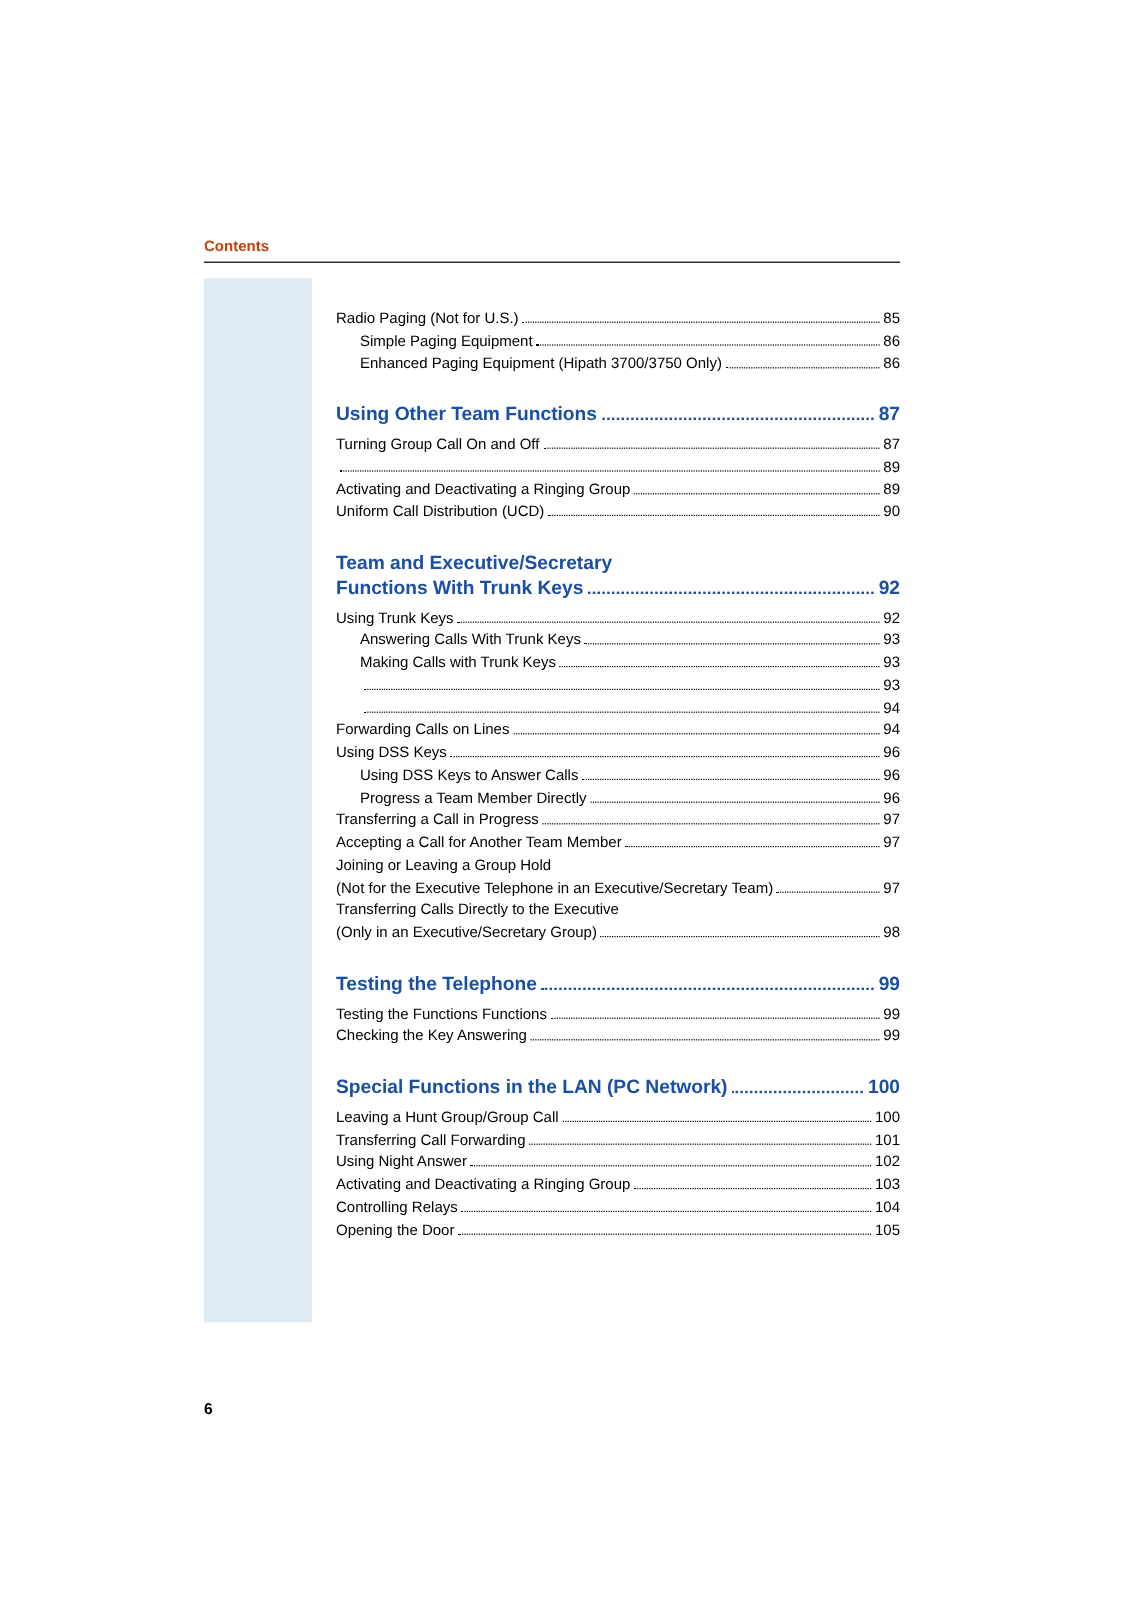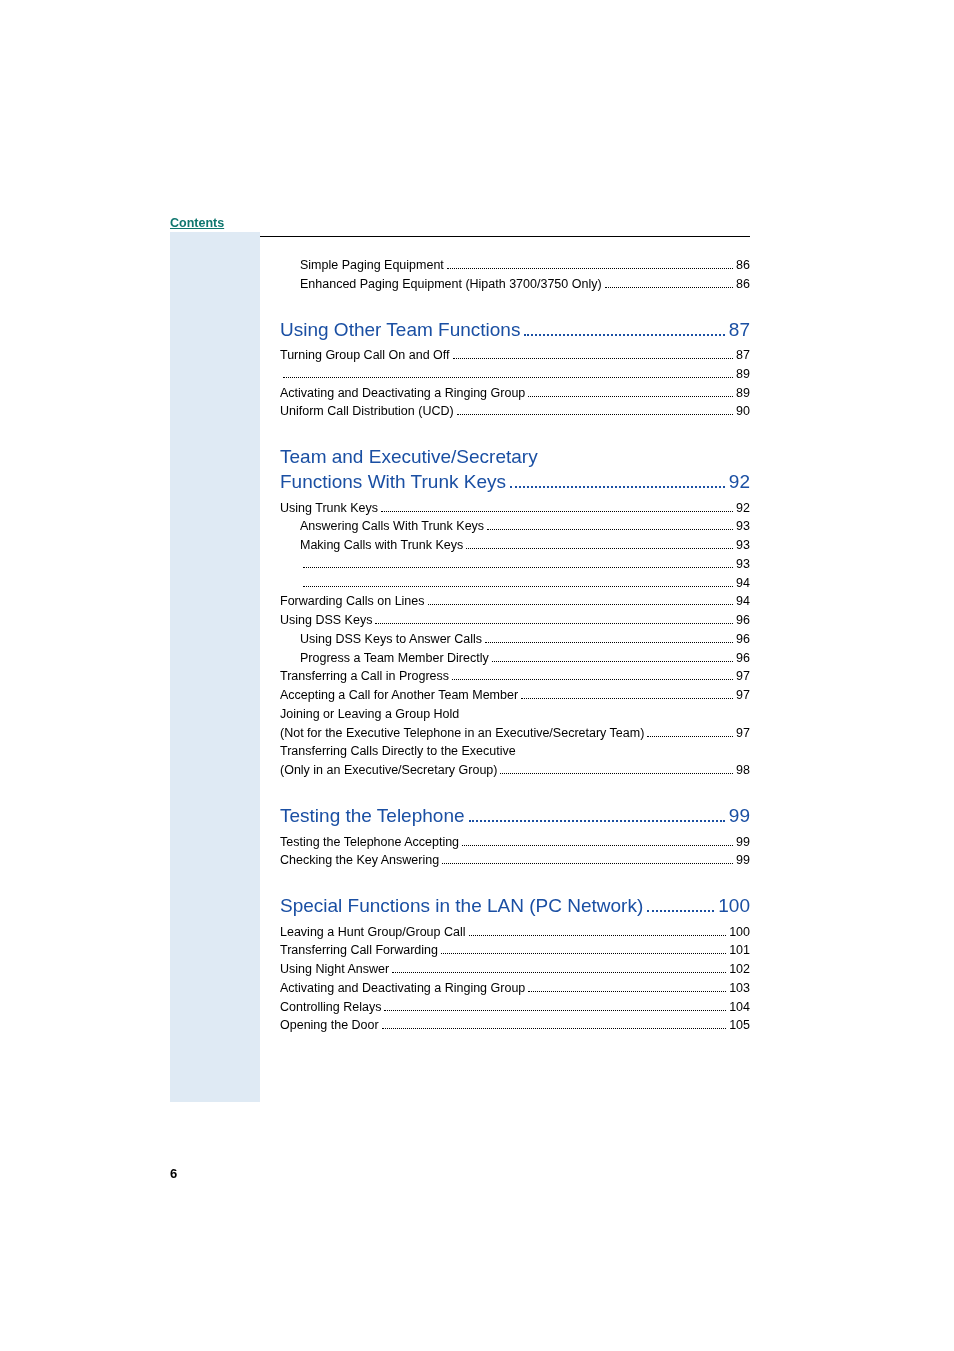--- a/index.html
+++ b/index.html
@@ -10,30 +10,29 @@
     width: 954px;
   }
   .page {
     width: 954px;
     height: 1351px;
     position: relative;
     padding: 210px 0 0 0;
   }
   .contents-header {
     position: absolute;
-    top: 216px;
+    top: 198px;
     left: 170px;
     right: 260px;
     font-weight: bold;
     font-size: 12.5px;
-    color: #0f766e;
+    color: #c2410c;
     border-bottom: 1.5px solid #000;
     padding-bottom: 6px;
     width: 580px;
-    text-decoration: underline;
   }
   .sidebar {
     position: absolute;
     top: 232px;
     left: 170px;
     width: 90px;
     height: 870px;
     background: #dfeaf4;
   }
   .toc-body {
@@ -46,22 +45,22 @@
     color: #000;
   }
   .section {
     margin-top: 24px;
   }
   .section.first-section {
     margin-top: 0;
   }
   .heading {
     color: #1a4fa3;
-    font-weight: normal;
-    font-size: 19px;
+    font-weight: bold;
+    font-size: 16px;
     line-height: 1.3;
     margin-bottom: 4px;
   }
   .row {
     display: flex;
     align-items: baseline;
     width: 100%;
   }
   .row .label {
     white-space: nowrap;
@@ -93,20 +92,25 @@
 
 <div class="page">
   <div class="contents-header">
     <span>Contents</span>
   </div>
   <div class="sidebar"></div>
 
   <div class="toc-body">
 
     <div class="section first-section">
+      <div class="row">
+        <span class="label">Radio Paging (Not for U.S.)</span>
+        <span class="dots"></span>
+        <span class="page-num">85</span>
+      </div>
       <div class="row indent-1">
         <span class="label">Simple Paging Equipment</span>
         <span class="dots"></span>
         <span class="page-num">86</span>
       </div>
       <div class="row indent-1">
         <span class="label">Enhanced Paging Equipment (Hipath 3700/3750 Only)</span>
         <span class="dots"></span>
         <span class="page-num">86</span>
       </div>
@@ -223,21 +227,21 @@
 
     <div class="section">
       <div class="heading">
         <div class="row">
           <span class="label">Testing the Telephone</span>
           <span class="dots"></span>
           <span class="page-num">99</span>
         </div>
       </div>
       <div class="row">
-          <span class="label">Testing the Telephone Accepting</span>
+          <span class="label">Testing the Functions Functions</span>
           <span class="dots"></span>
           <span class="page-num">99</span>
         </div>
       <div class="row">
           <span class="label">Checking the Key Answering</span>
           <span class="dots"></span>
           <span class="page-num">99</span>
         </div>
     </div>
 

